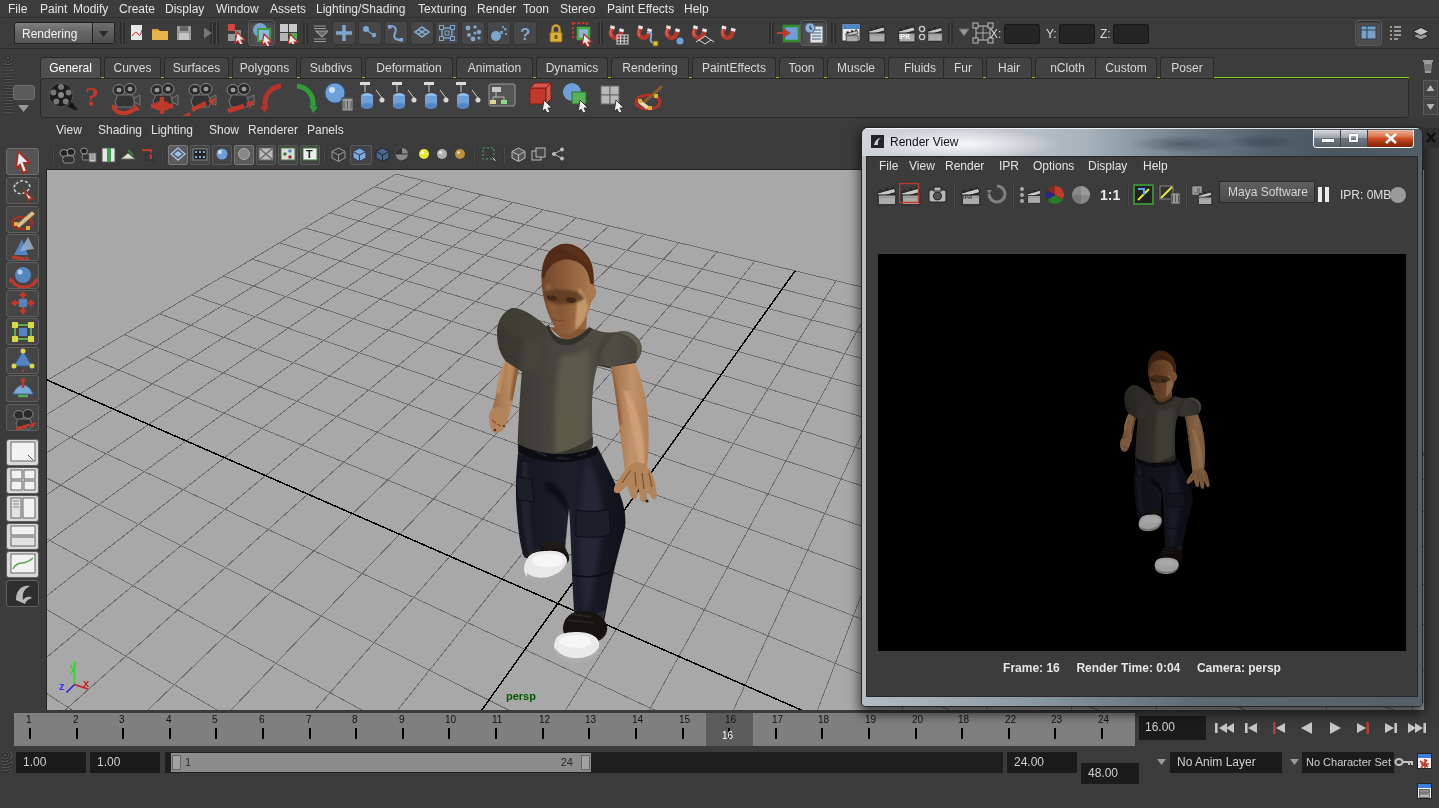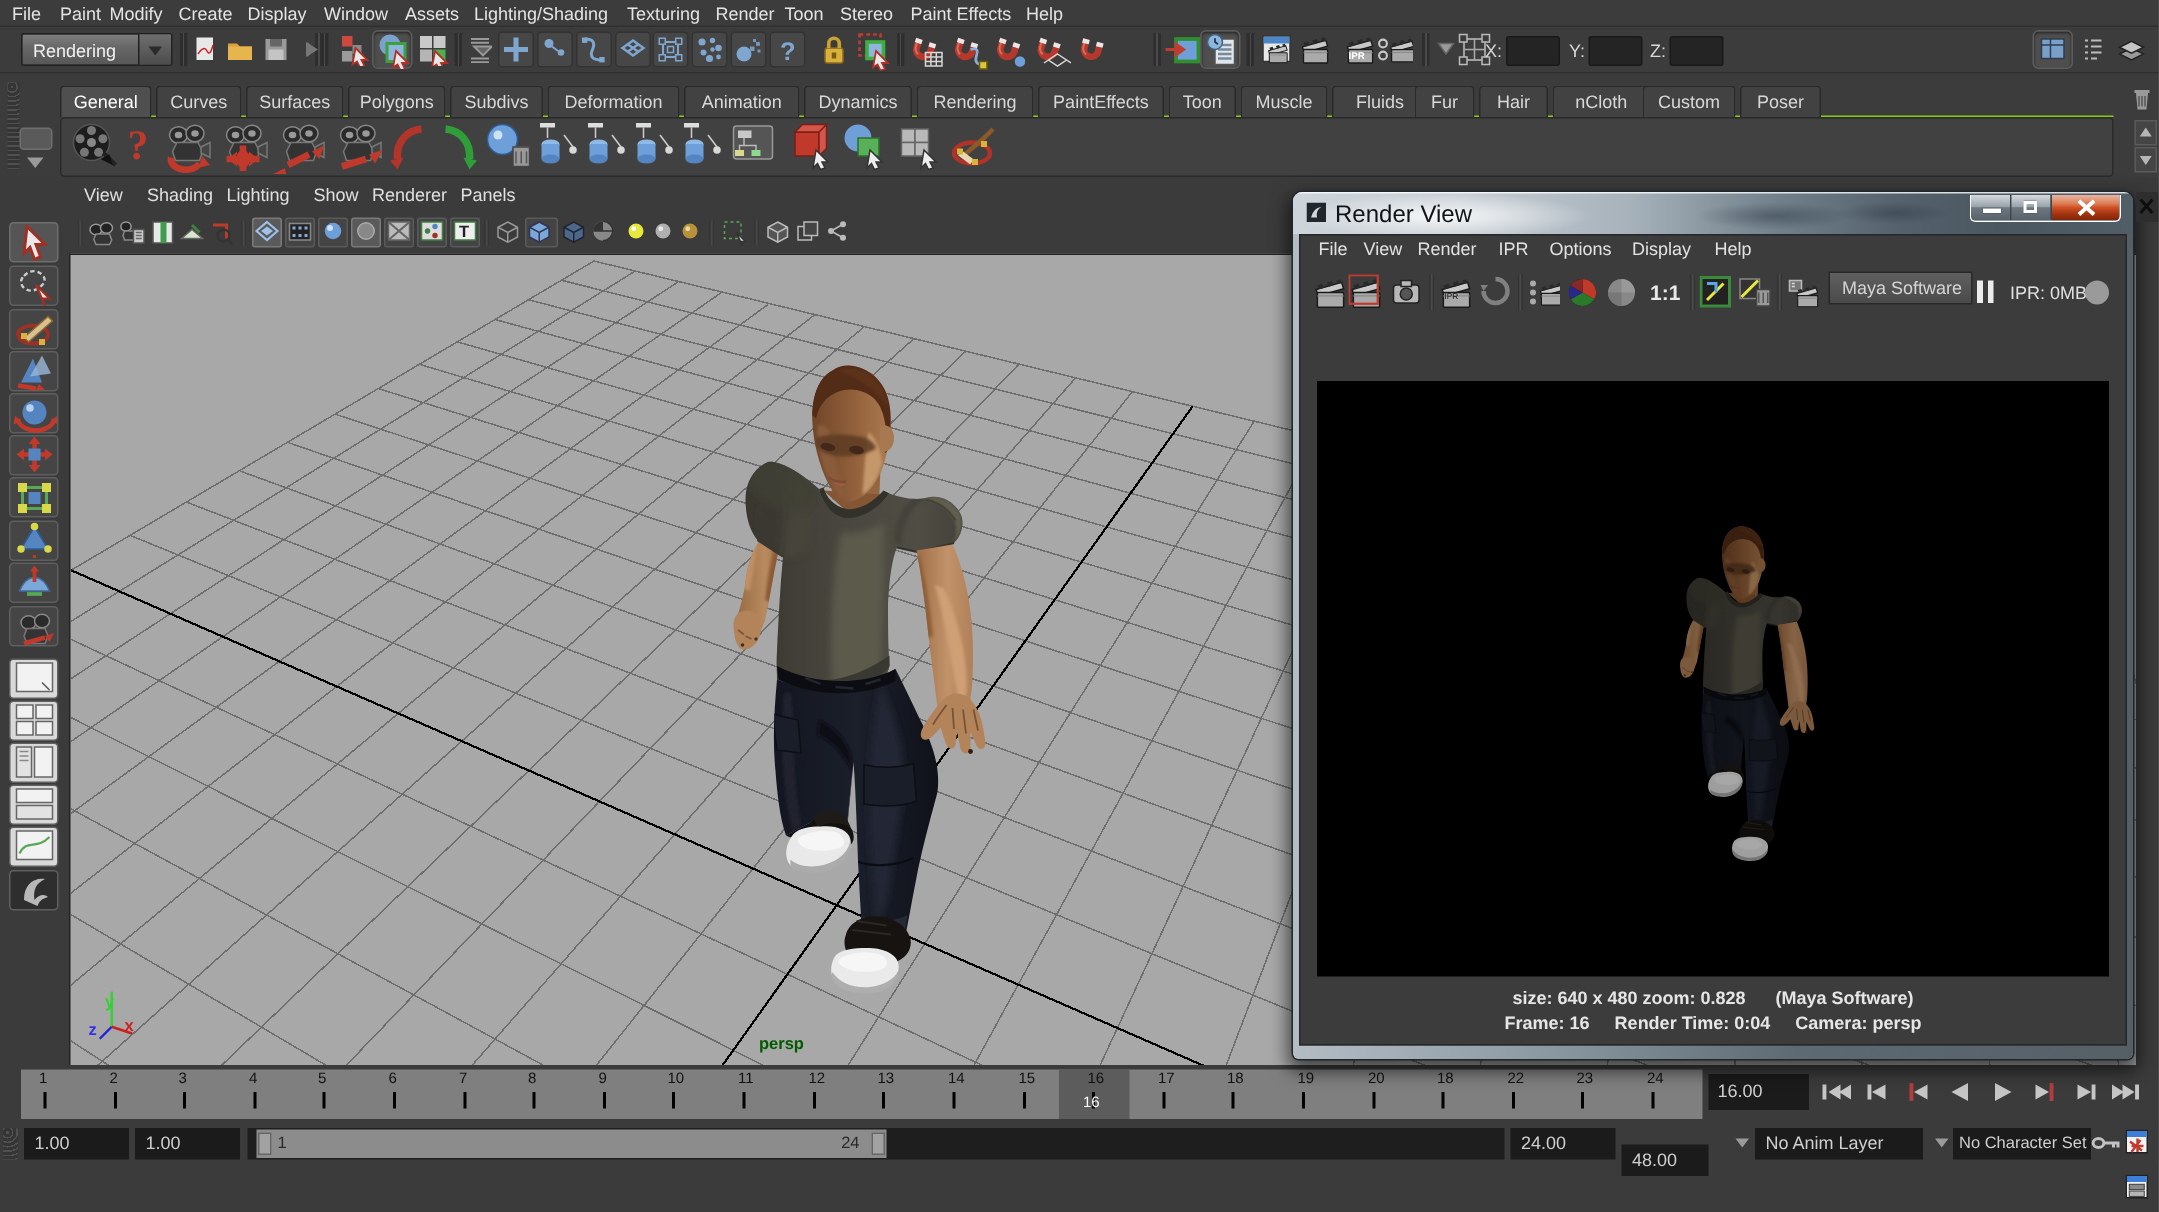--- a/index.html
+++ b/index.html
@@ -1029,21 +1029,21 @@
       </svg>
 <div class="abs" style="left:1423px;top:98px;width:15px;height:17px;background:#454545;border:1px solid #5a5a5a"></div>
 <svg class="abs" style="left:1423px;top:98px" width="15" height="17">
         <path d="M7.5 12 l4 -6 h-8 Z" fill="#b5b5b5"></path>
       </svg>
 </div>
 <div id="rv" class="abs">
 <div id="rvtitle">
         <div class="glow"></div>
         <div class="blotch"></div>
-<span style="position:absolute;left:28px;top:7px;color:#101418;font-size:16px">Render View</span>
+<span style="position:absolute;left:28px;top:7px;color:#101418;font-size:12px">Render View</span>
 <svg width="13" height="13" style="position:absolute;left:9px;top:7px">
           <rect width="13" height="13" fill="#20262c"></rect>
           <path d="M3 10 q2 -7 7 -7 q-4 2 -3 7z" fill="#cfd6dc"></path>
         </svg>
 </div>
 <div id="rvbtns">
 <div class="wbtn" style="width:28px">
           <div style="position:absolute;left:8px;top:9px;width:12px;height:3px;background:#fff;box-shadow:0 0 1px #333"></div>
         </div>
 <div class="wbtn" style="width:27px">
@@ -1284,21 +1284,20 @@
                 <path d="M563 623 C565 615 575 610 585 611 C596 612 604 618 606 626 C607 632 604 638 597 641 C587 645 573 644 566 638 C562 634 561 628 563 623 Z" fill="#161310"></path>
                 <path d="M570 614 l20 3 M567 620 l26 3" stroke="#2c2722" stroke-width="1.5"></path>
                 <path d="M556 637 C552 643 552 651 557 656 C563 662 577 663 587 658 C595 655 599 649 598 643 C597 636 588 632 577 632 C568 632 560 633 556 637 Z" fill="#eaeaea"></path>
                 <path d="M554 648 C558 655 568 659 579 658 C588 657 595 653 598 647 C598 653 594 658 586 661 C576 664 562 662 556 656 C554 654 553 651 554 648 Z" fill="#aeaeae"></path>
                 <path d="M559 639 C565 635 576 634 585 636 C590 638 592 642 589 645 C582 649 570 649 562 645 C558 643 557 641 559 639 Z" fill="#f6f6f6"></path>
               </g>
             </g>
           </svg>
 </div>
 <div id="rvstatus">
-<div>size: 640 x 480 zoom: 0.828&nbsp;&nbsp;&nbsp;&nbsp;&nbsp;&nbsp;(Maya Software)</div>
 <div style="margin-top:3px">Frame: 16&nbsp;&nbsp;&nbsp;&nbsp;&nbsp;Render Time: 0:04&nbsp;&nbsp;&nbsp;&nbsp;&nbsp;Camera: persp</div>
 </div>
 </div>
 </div>
 <div class="abs" style="left:1424px;top:128px;width:15px;height:20px;background:#2e2e2e;z-index:60"></div>
 <svg class="abs" style="left:1424px;top:129px;z-index:61" width="15" height="18">
       <path d="M3 4 L11 13 M11 4 L3 13" stroke="#0f0f0f" stroke-width="2.2"></path>
     </svg>
 </div>
 

